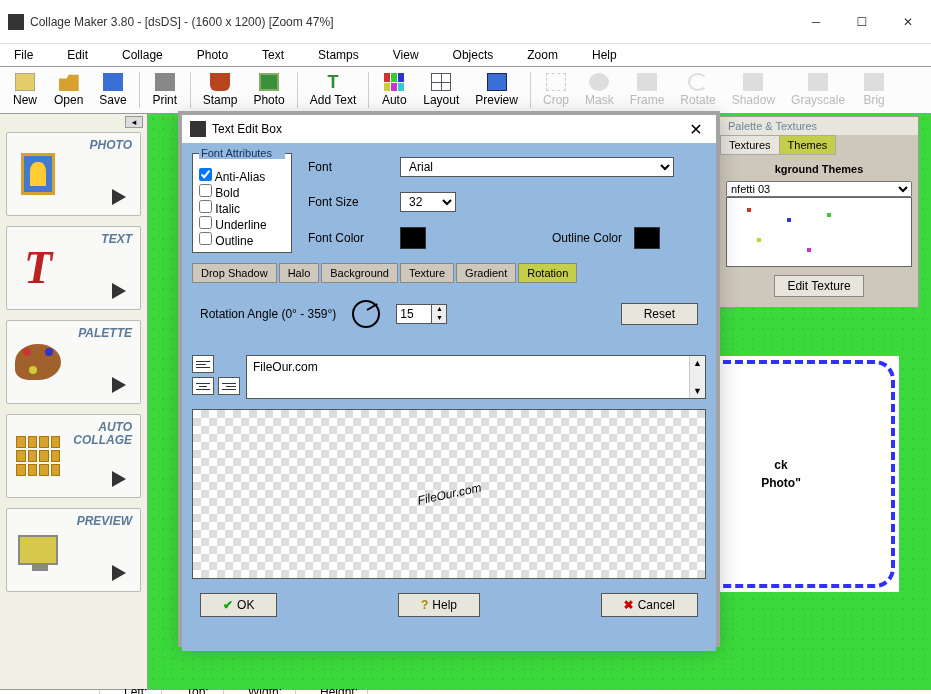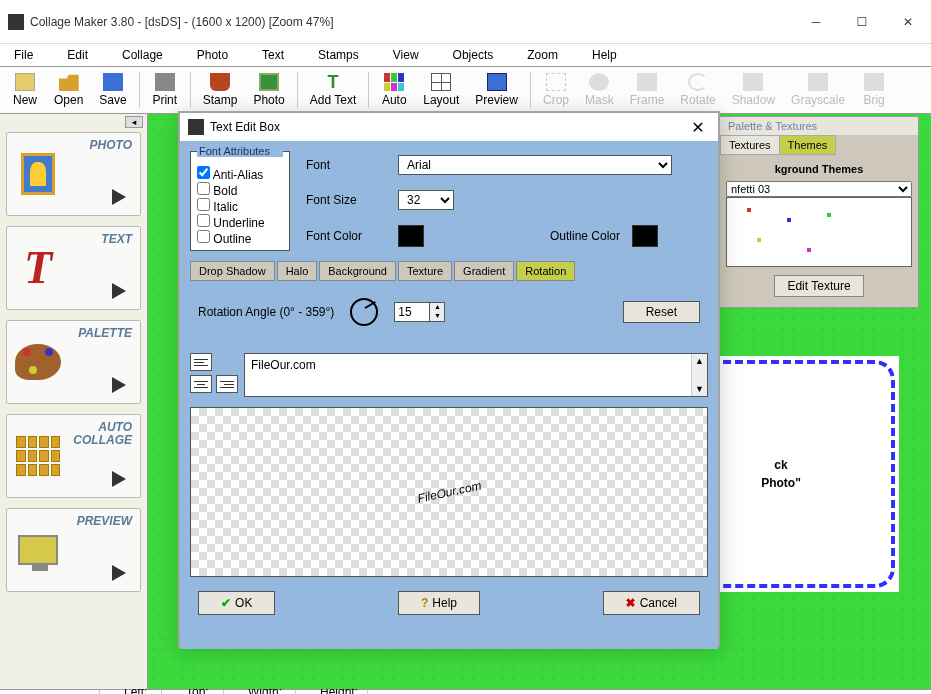--- a/index.html
+++ b/index.html
@@ -47,21 +47,21 @@
 .palette-panel select{width:100%; font-size:11px;}
 .palette-panel button { display: block; margin: 8px auto 4px; padding: 3px 12px; background:#e8e5dc; border:1px solid #888;}
 
 
 .photo-frame { position: absolute; right: 40px; top: 250px; width: 220px; height: 220px; background: #fff; padding: 20px; }
 .photo-frame::before { content:''; position:absolute; inset:-8px; border: 10px solid #fff; filter: url(#); }
 .photo-frame .pf-border { position:absolute; inset:-4px; border: 4px dashed #3030ff; border-radius: 20px; }
 .photo-frame .pf-text { text-align: center; font-weight: bold; font-size: 13px; line-height: 1.5; position:absolute; inset:0; display:flex; align-items:center; justify-content:center; flex-direction:column; padding:10px;}
 
 
-.dialog { position: absolute; left: 178px; top: 111px; width: 542px; height: 536px; background: #fff; border: 2px solid #a3a3a3; box-shadow: 0 4px 20px rgba(0,0,0,0.2); z-index: 100; }
+.dialog { position: absolute; left: 178px; top: 111px; width: 542px; height: 536px; background: #fff; border: 4px solid #a3a3a3; box-shadow: 0 4px 20px rgba(0,0,0,0.2); z-index: 100; }
 .dialog .dlg-title { height: 28px; display: flex; align-items: center; padding: 0 8px; background: #fff; }
 .dialog .dlg-title .icon { width: 16px; height: 16px; background: #333; margin-right: 6px; }
 .dialog .dlg-title .txt { flex: 1; }
 .dialog .dlg-title .close { width: 24px; text-align: center; font-size: 16px; }
 .dialog .dlg-body { background: #95b8de; height: 508px; padding: 10px; }
 
 .font-attrs { display: flex; gap: 16px; }
 .fa-box { background: #fff; border: 1px solid #555; width: 100px; padding: 2px 6px 4px; }
 .fa-box legend { padding: 0 2px; background: #95b8de; color:#172f5c; font-size:11px; position:relative; top:-9px; }
 .fa-box label { display: block; font-size: 12px; }

